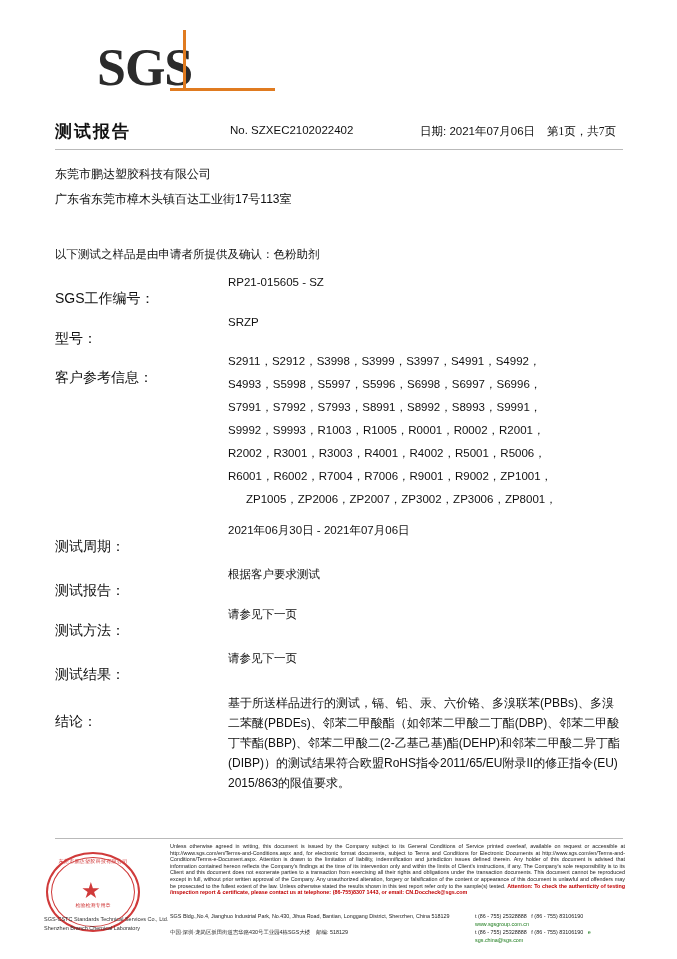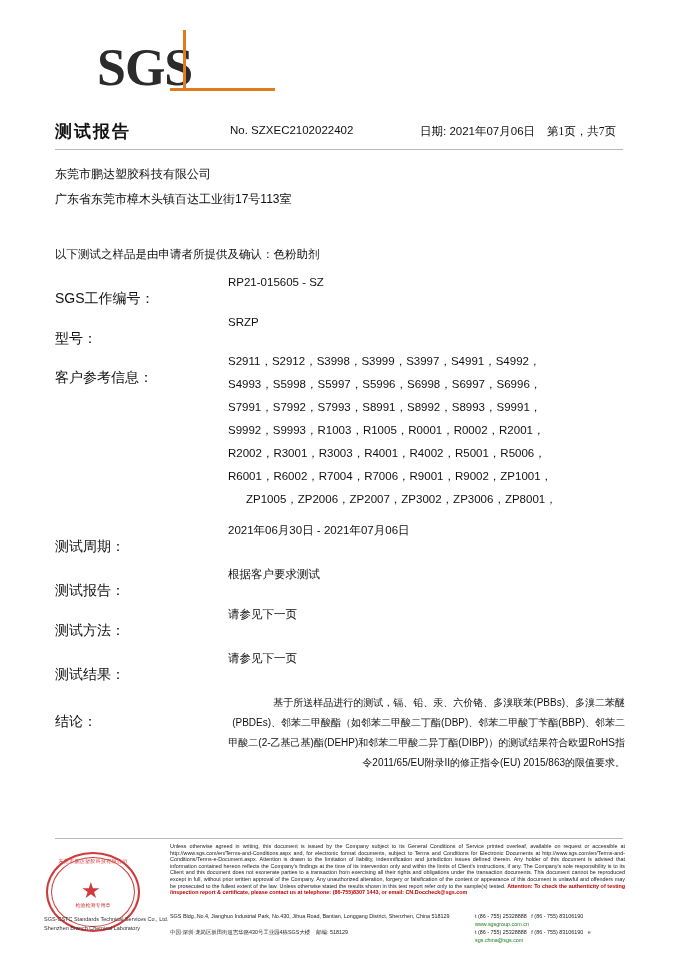--- a/index.html
+++ b/index.html
@@ -158,25 +158,24 @@
     font-size: 11.5px;
     line-height: 23px;
     white-space: nowrap;
   }
   .ref-list div.indent {
     padding-left: 18px;
   }
   .spacer-sm { height: 7px; }
   .spacer-xs { height: 4px; }
   .conclusion {
-    font-size: 10px;
+    font-size: 12px;
     line-height: 20px;
     color: #111;
     width: 400px;
-    text-align: right;
   }
 
   
   .hr-bottom {
     position: absolute;
     left: 55px;
     top: 838px;
     width: 568px;
     height: 1px;
     background: #b9b9b9;

